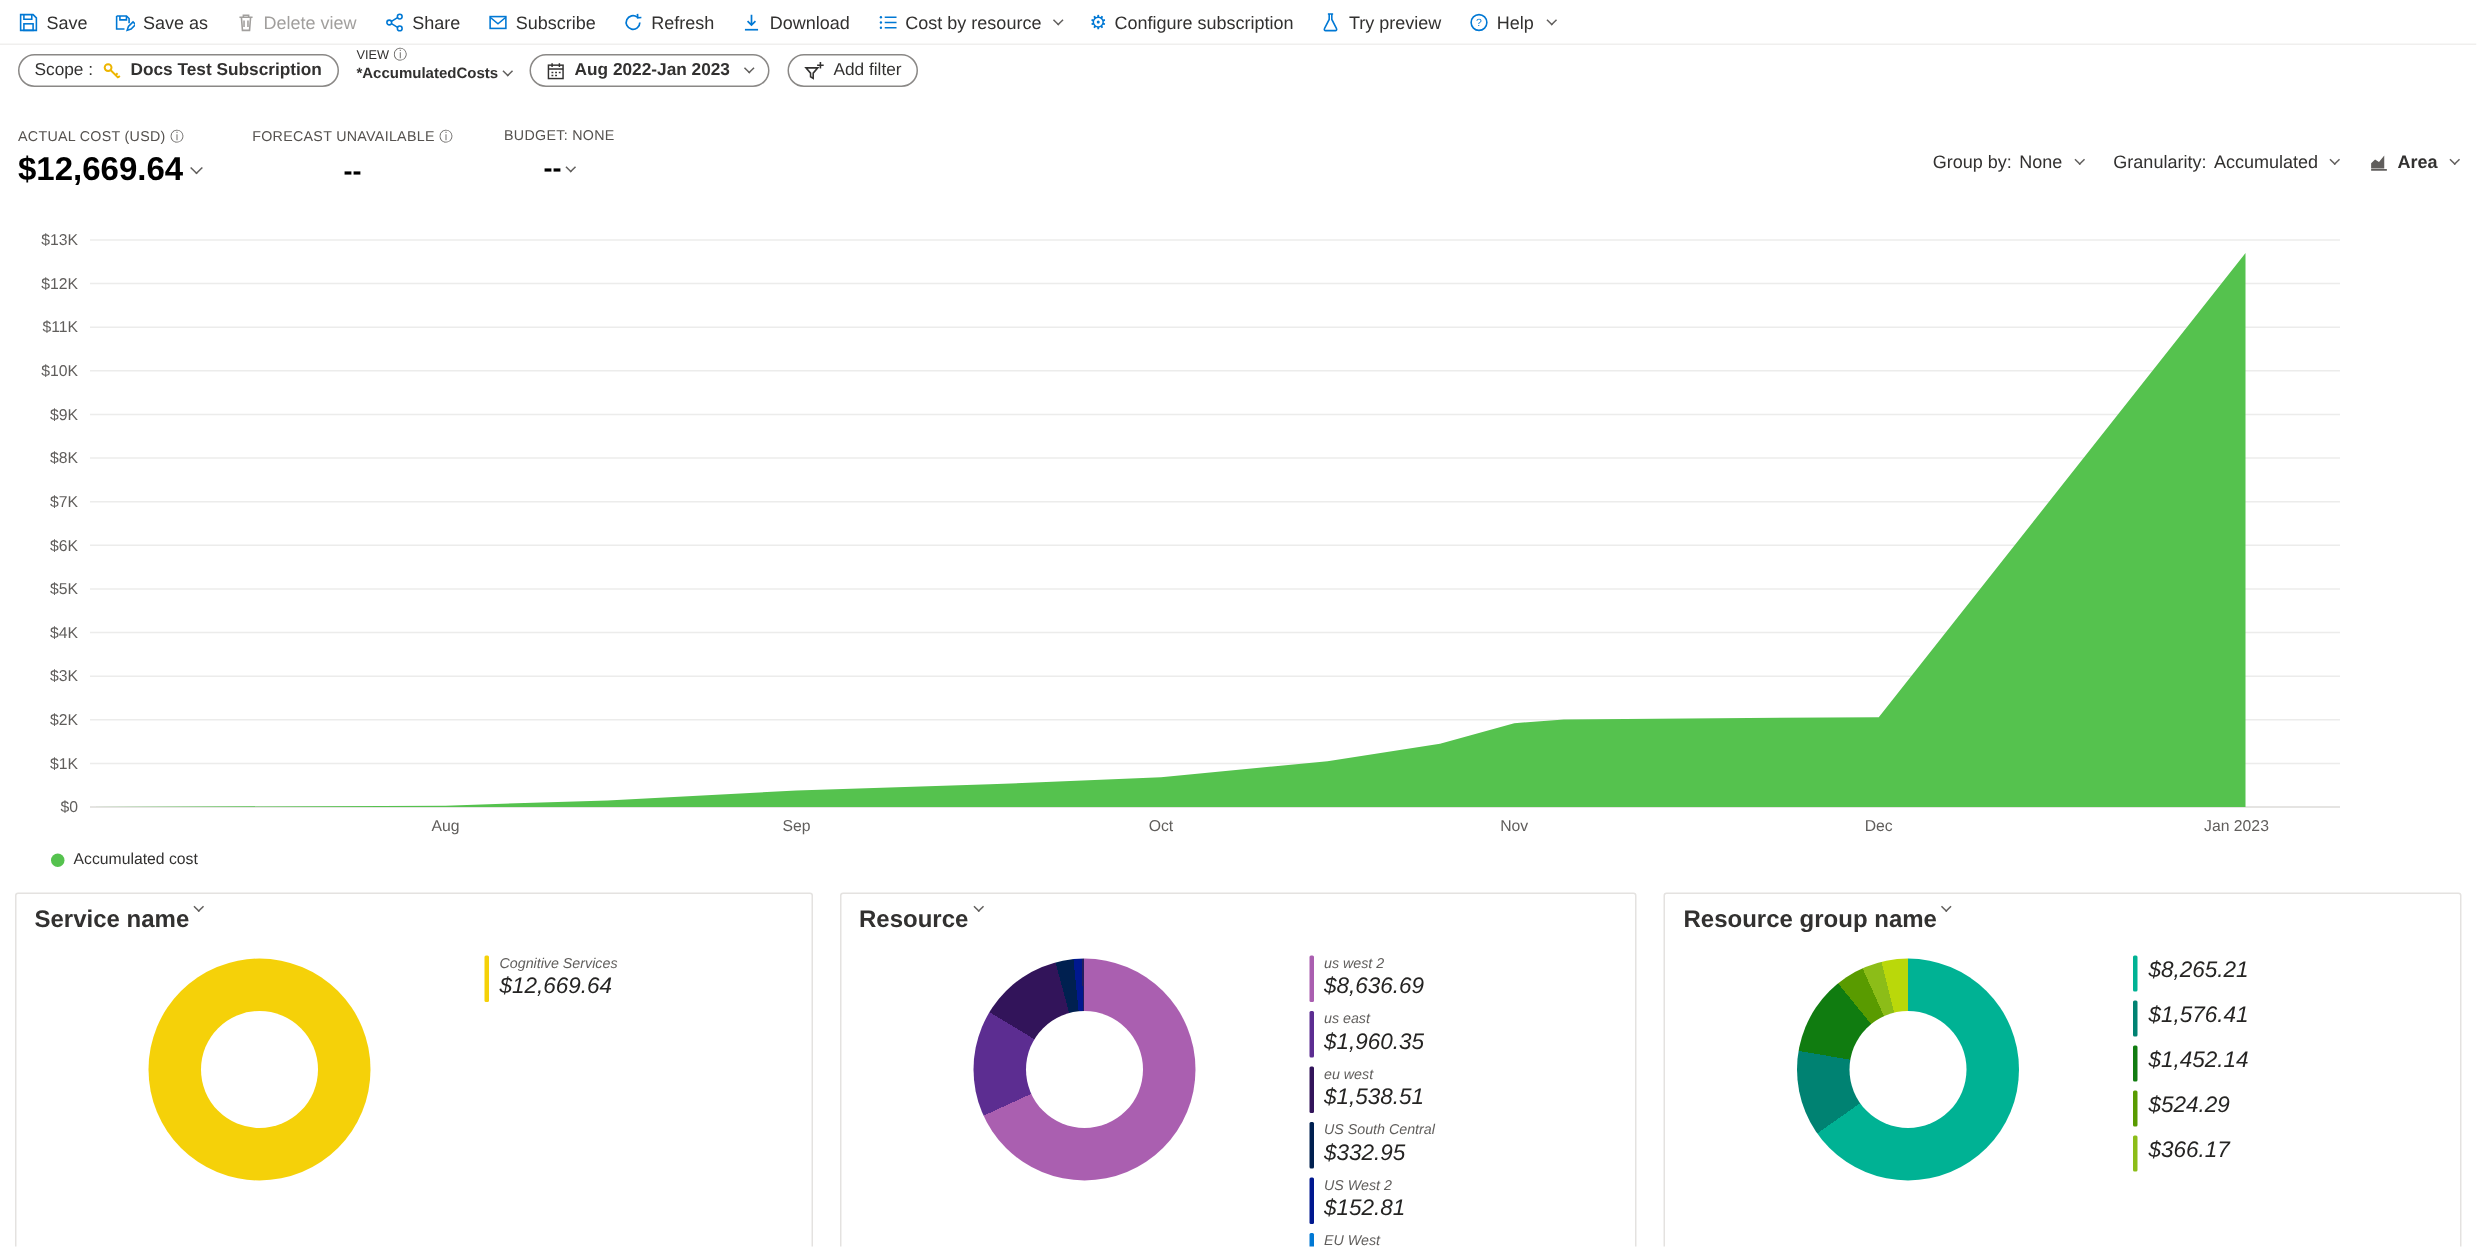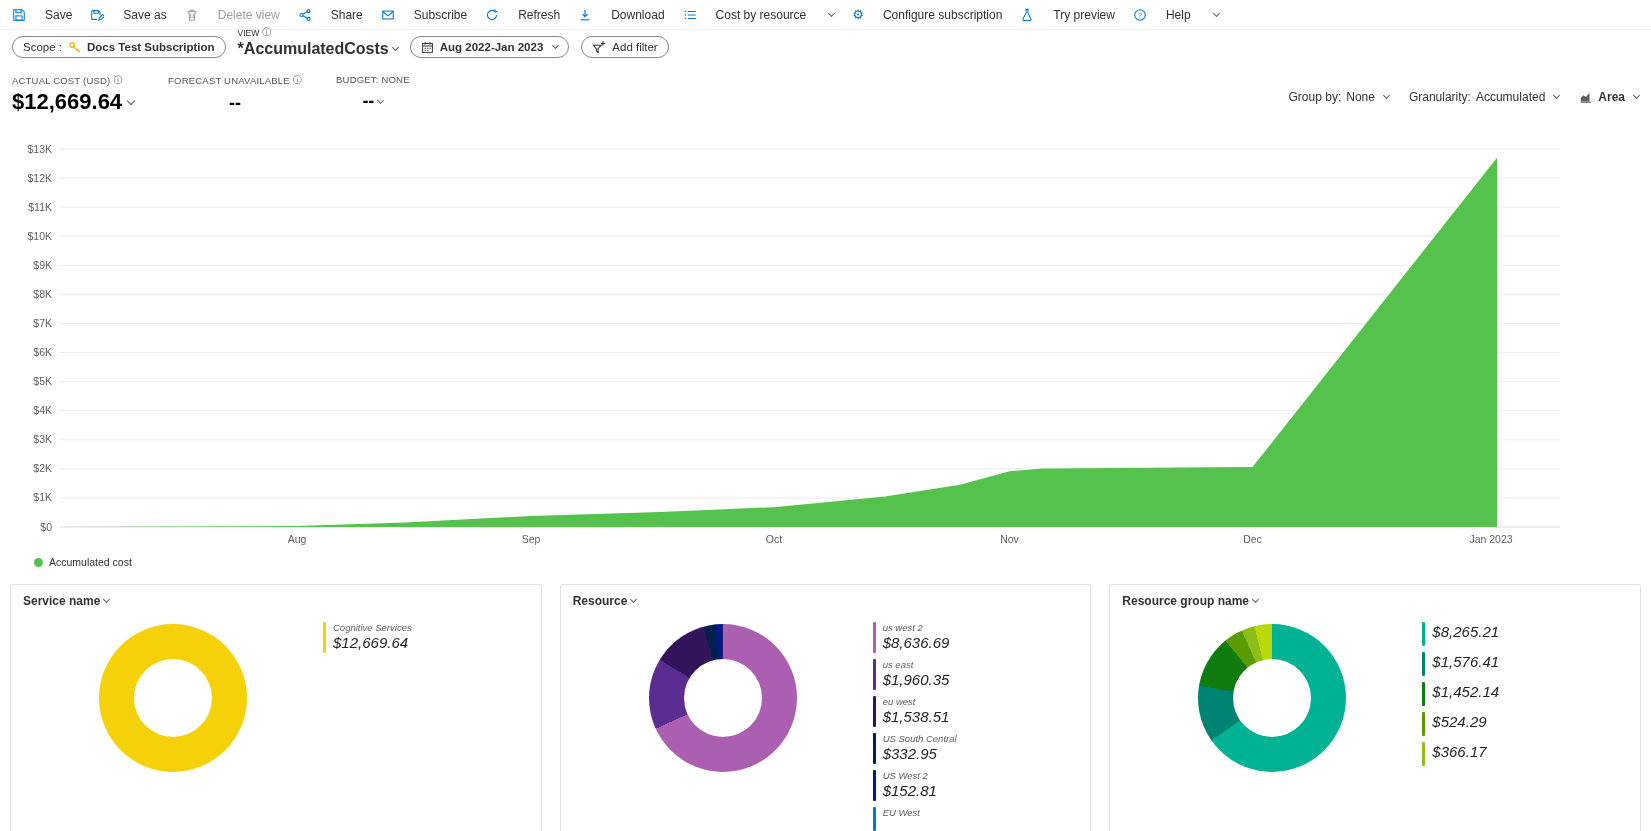--- a/index.html
+++ b/index.html
@@ -8,21 +8,21 @@
     width:1651px; height:831px; overflow:hidden; position:relative;
     background:#ffffff; color:#323130;
     font-family:"Liberation Sans", sans-serif; font-size:12px;
   }
 
   
   .toolbar {
     display:flex; align-items:center; height:30px; padding:0 12px; gap:18px;
     border-bottom:1px solid #f0efee; white-space:nowrap;
   }
-  .tb-item { display:flex; align-items:center; gap:19px; cursor:pointer; }
+  .tb-item { display:flex; align-items:center; gap:5px; cursor:pointer; }
   .tb-item .ticon { color:#0078d4; display:flex; align-items:center; line-height:1; }
   .tb-item.disabled { color:#a19f9d; }
   .tb-item.disabled .ticon { color:#a19f9d; }
   .glyph { font-size:13px; line-height:1; }
 
   .chev {
     display:inline-block; width:5px; height:5px;
     border-right:1.4px solid #605e5c; border-bottom:1.4px solid #605e5c;
     transform:rotate(45deg); margin:-3px 0 0 4px; vertical-align:middle;
   }
@@ -30,46 +30,46 @@
   
   .filter-bar { display:flex; align-items:center; padding:6px 12px 10px; gap:12px; }
   .pill {
     display:inline-flex; align-items:center; gap:6px; height:22px;
     border:1px solid #8a8886; border-radius:12px; padding:0 10px;
     background:#fff; font-size:11.5px; cursor:pointer; white-space:nowrap;
   }
   .pill b { font-weight:700; }
   .view-group { display:flex; flex-direction:column; margin-top:-10px; }
   .view-label { font-size:8.5px; color:#323130; display:flex; align-items:center; gap:3px; }
-  .view-value { font-size:16px; font-weight:700; display:flex; align-items:center; cursor:pointer; margin-top:1px; }
+  .view-value { font-size:10px; font-weight:700; display:flex; align-items:center; cursor:pointer; margin-top:1px; }
   .info-i { font-size:9px; color:#605e5c; }
   .filter-highlight { border:2px solid #e81123; padding:3px 5px; display:inline-flex; align-items:center; }
   .close-x { font-size:12px; color:#605e5c; cursor:pointer; line-height:1; }
 
   
-  .kpi-row { display:flex; align-items:flex-start; padding:0 12px; margin-top:6px; }
+  .kpi-row { display:flex; align-items:flex-start; padding:0 12px; margin-top:17px; }
   .kpi { margin-right:34px; }
   .kpi-label { font-size:9.5px; color:#55524f; display:flex; align-items:center; gap:3px; letter-spacing:.2px; }
   .kpi-value { font-size:22px; font-weight:700; color:#000; display:flex; align-items:center; margin-top:2px; }
   .kpi-value .chev { width:6px; height:6px; margin-left:6px; }
   .kpi-dash { font-size:18px; font-weight:700; color:#000; text-align:center; margin-top:6px; }
   .controls { margin-left:auto; display:flex; align-items:center; gap:20px; margin-top:16px; font-size:12px; white-space:nowrap; }
   .ctl { cursor:pointer; display:flex; align-items:center; gap:5px; }
   .ctl .lab { color:#323130; }
 
   
   .chart-section { padding:0 12px; margin-top:22px; }
   .legend-row { display:flex; align-items:center; gap:6px; padding-left:22px; margin-top:2px; font-size:10.5px; }
   .legend-dot { width:9px; height:9px; border-radius:50%; display:inline-block; }
 
   
   .cards-row { display:flex; gap:18px; padding:0 10px; margin-top:16px; height:260px; align-items:stretch; }
   .card { flex:1; background:#fff; border:1px solid #e4e2e0; border-radius:2px; overflow:hidden; }
   .card-header { padding:9px 12px 0; }
-  .card-title-btn { display:inline-flex; align-items:center; font-size:12px; font-weight:600; cursor:pointer; }
+  .card-title-btn { display:inline-flex; font-size:16px; font-weight:600; cursor:pointer; }
   .card-body { display:flex; align-items:flex-start; padding:2px 12px 10px;font-style:italic; }
   .donut-wrap { flex:0 0 300px; display:flex; justify-content:center; padding-top:14px; }
   .donut { width:148px; height:148px; border-radius:50%; position:relative; }
   .donut::after { content:""; position:absolute; inset:35px; background:#fff; border-radius:50%; }
   .card-legend { padding-top:12px; display:flex; flex-direction:column; }
   .leg-row { display:flex; align-items:stretch; gap:7px; margin-bottom:6px; min-height:24px; }
   .leg-bar { width:3px; border-radius:1px; flex:0 0 3px; }
   .leg-name { font-size:9.5px; line-height:11px; color:#605e5c; }
   .leg-value { font-size:15px; line-height:20px; color:#252423; }
 </style>

